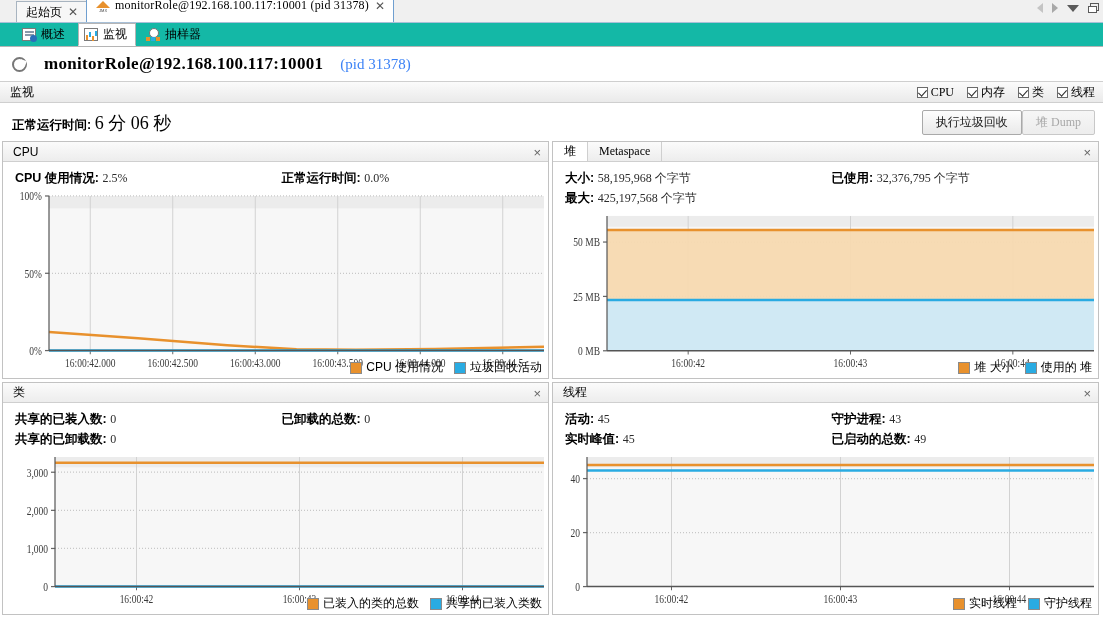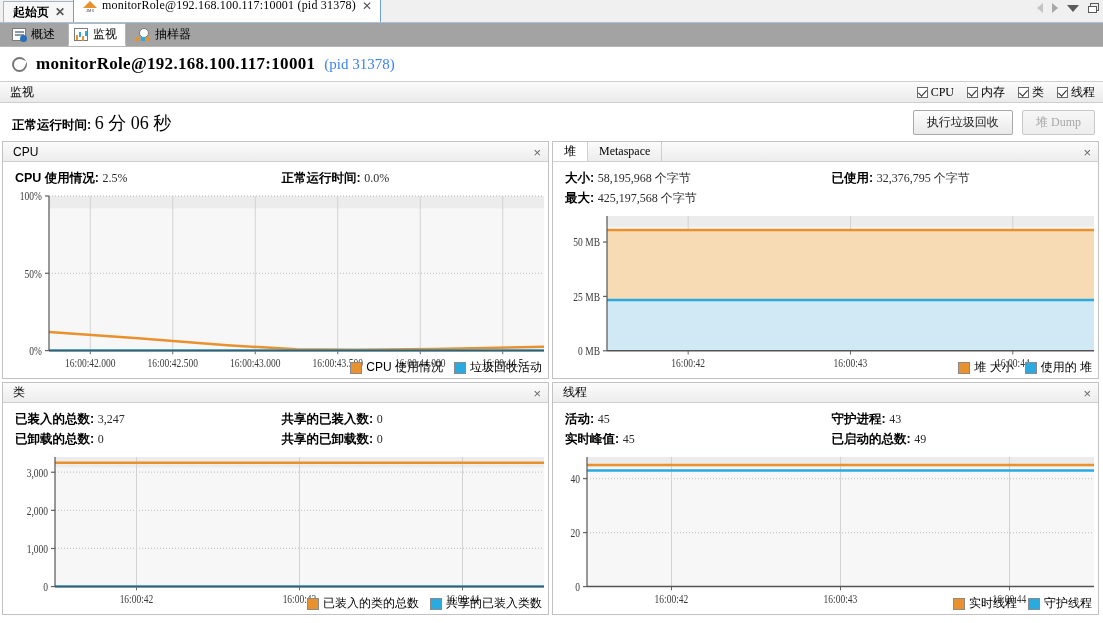--- a/index.html
+++ b/index.html
@@ -69,24 +69,24 @@
   .tri-l { width:0;height:0;border-top:5px solid transparent;border-bottom:5px solid transparent;border-right:6px solid #c4c4c4; }
   .tri-r { width:0;height:0;border-top:5px solid transparent;border-bottom:5px solid transparent;border-left:6px solid #a8a8a8; }
   .tri-d { width:0;height:0;border-left:6px solid transparent;border-right:6px solid transparent;border-top:7px solid #5a5a5a; }
   .restore-ic { width:11px;height:10px;position:relative; }
   .restore-ic::before{content:"";position:absolute;right:0;top:0;width:7px;height:6px;border:1.5px solid #5a5a5a;}
   .restore-ic::after{content:"";position:absolute;left:0;bottom:0;width:7px;height:5px;border:1.5px solid #5a5a5a;background:#fff;}
 
   
   .subbar {
     height: 23px;
-    background: #a3a3a3;
+    background: #14b8a6;
     border-bottom: 1px solid #b5b5b5;
     display: flex; align-items: center;
-    padding-left: 6px; gap: 4px;
+    padding-left: 16px; gap: 4px;
   }
   .stab {
     display:flex; align-items:center; gap:5px;
     padding: 2px 8px 2px 5px;
     font-size: 12px; border: 1px solid transparent;
     box-sizing: border-box;
   }
   .stab.active { background:#ffffff; border-color:#b5b5b5; border-bottom-color:#fff; }
   .ic { width:14px;height:13px;flex:none;position:relative;border:1px solid #7a7a7a;box-sizing:border-box;background:#fff; }
   .ic-overview { background:#fdfdfd; }
@@ -95,21 +95,21 @@
   .ic-monitor{background:#fff;}
   .ic-monitor::before{content:"";position:absolute;left:1px;top:6px;width:2px;height:5px;background:#e8912d;
      box-shadow:3px -3px 0 #29abe2, 6px 1px 0 #e8912d, 9px -4px 0 #29abe2;}
   .ic-sampler{border:none;background:transparent;}
   .ic-sampler::before{content:"";position:absolute;left:3px;top:0;width:8px;height:8px;border:1.5px solid #777;border-radius:50%;background:#fff;}
   .ic-sampler::after{content:"";position:absolute;left:0;bottom:0;width:4px;height:4px;background:#e8912d;
      box-shadow:5px 0 0 #29abe2, 10px 0 0 #e8912d;}
 
   
   .conn {
-    display: flex; align-items: center; gap: 9px;
+    display: flex; align-items: center; gap: 17px;
     padding: 7px 0 7px 12px;
     background: #fff;
   }
   .conn-ic {
     width: 15px; height: 15px; border-radius: 50%;
     border: 2px solid #777; box-sizing: border-box;
     background: #fff; position: relative; flex: none;
   }
   .conn-ic::after{content:"";position:absolute;right:-1px;top:1px;width:6px;height:6px;background:#fff;transform:rotate(20deg);}
   .conn-title {
@@ -147,21 +147,21 @@
 
   
   .uprow {
     display: flex; align-items: center; justify-content: space-between;
     padding: 7px 8px 6px 12px;
     background:#fff;
   }
   .uptime { font-size: 12.5px; }
   .uptime b { font-weight: bold; }
   .uptime .val { font-family:"Liberation Serif",serif; font-size:18px; }
-  .btn-row { display:flex; gap: 9px; align-items:center; }
+  .btn-row { display:flex; gap: 0; align-items:center; }
   .btn {
     font-size: 12px; padding: 3px 13px;
     background: linear-gradient(#fdfdfd,#e9e9e9);
     border: 1px solid #a9a9a9; border-radius: 2px;
     color:#1a1a1a; white-space: nowrap;
   }
   .btn.disabled {
     color: #a8a8a8;
     background: linear-gradient(#f6f6f6,#ededed);
     border-color: #c8c8c8;
@@ -218,21 +218,21 @@
     position:absolute; right:6px; bottom:2px;
     display:flex; gap:11px; align-items:center; font-size:12px;
   }
   .lg { display:flex; align-items:center; gap:4px; white-space:nowrap; }
   .sw { width:10px;height:10px;border:1px solid #8a8a8a; flex:none; }
 </style>
 </head>
 <body>
 
 <div class="winbar">
-  <div class="wtab" style="margin-left:3px;font-weight:bold;">
+  <div class="wtab" style="margin-left:16px;">
     <span class="wtab-label">起始页</span>
     <span class="tabclose">✕</span>
   </div>
   <div class="wtab active">
     <span class="jmx-icon"></span>
     <span class="wtab-label mono">monitorRole@192.168.100.117:10001 (pid 31378)</span>
     <span class="tabclose">✕</span>
   </div>
   <div class="winctrls">
     <span class="tri-l"></span>
@@ -426,24 +426,20 @@
     </div>
   </div>
 
   <div class="panel">
     <div class="panel-head">
       <span class="panel-head-title">类</span>
       <span class="panel-close">×</span>
     </div>
     <div class="stats">
       <span class="stat">
-        <b>已装入的总数:</b>
-        <span class="val">3,247</span>
-      </span>
-      <span class="stat">
         <b>共享的已装入数:</b>
         <span class="val">0</span>
       </span>
       <span class="stat">
         <b>已卸载的总数:</b>
         <span class="val">0</span>
       </span>
       <span class="stat">
         <b>共享的已卸载数:</b>
         <span class="val">0</span>

